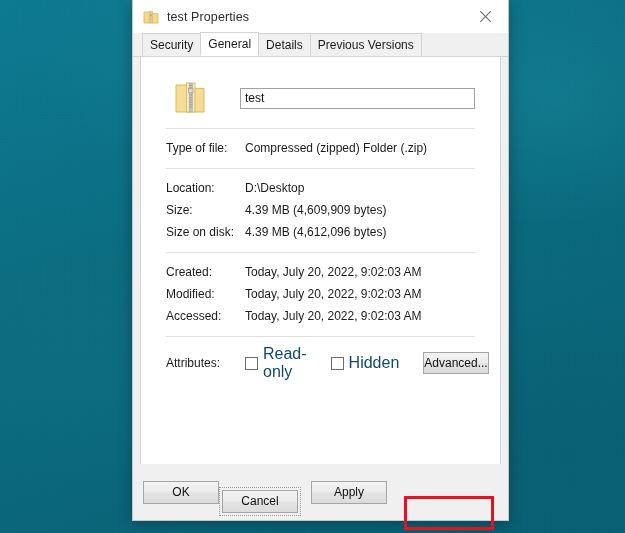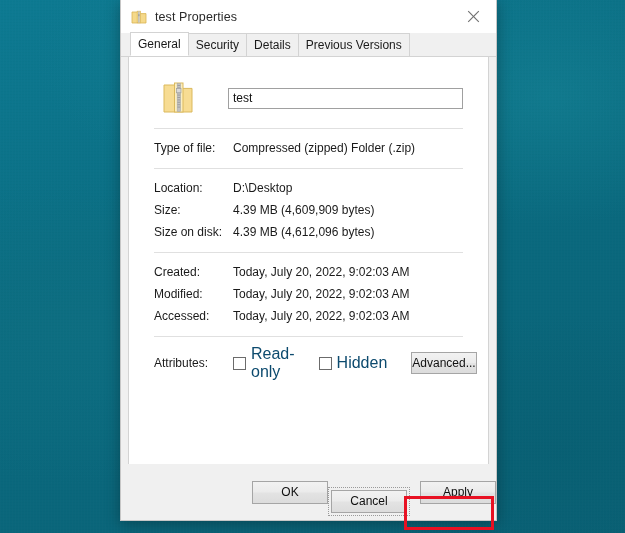--- a/index.html
+++ b/index.html
@@ -30,21 +30,21 @@
     inset: 0;
     opacity: 0.18;
     background-image:
       repeating-linear-gradient(90deg, rgba(255,255,255,0.05) 0 1px, rgba(0,0,0,0) 1px 3px),
       repeating-linear-gradient(0deg, rgba(0,0,0,0.05) 0 1px, rgba(0,0,0,0) 1px 3px);
   }
 
   
   #dialog {
     position: absolute;
-    left: 120px;
+    left: 132px;
     top: 0px;
     width: 377px;
     height: 521px;
     background: #f0f0f0;
     border: 1px solid #c6c6c6;
     border-top: none;
     box-sizing: border-box;
     box-shadow: 0 3px 14px rgba(0,0,0,0.30);
   }
 
@@ -234,21 +234,21 @@
   
   #footer {
     position: absolute;
     left: 0;
     right: 0;
     bottom: 0;
     height: 56px;
     background: #f0f0f0;
     display: flex;
     align-items: center;
-    justify-content: flex-end;
+    padding-right: 10px;
     box-sizing: border-box;
   }
   .footer-btn {
     width: 76px;
     height: 23px;
     line-height: 21px;
     margin-left: 10px;
     font-size: 12px;
   }
   .focusring {
@@ -295,22 +295,22 @@
     <div id="title-text">test Properties</div>
     <div id="close-button">
       <svg width="13" height="13" viewBox="0 0 13 13">
         <line x1="1.2" y1="1.2" x2="11.8" y2="11.8" stroke="#6f6f6f" stroke-width="1.1"></line>
         <line x1="11.8" y1="1.2" x2="1.2" y2="11.8" stroke="#6f6f6f" stroke-width="1.1"></line>
       </svg>
     </div>
   </div>
 
   <div id="tabstrip">
+    <div class="tab">Security</div>
     <div class="tab active">General</div>
-    <div class="tab">Security</div>
     <div class="tab">Details</div>
     <div class="tab">Previous Versions</div>
   </div>
 
   <div id="tabpage">
     <div id="tabpage-inner">
 
       <div class="name-row">
         <div id="zip-icon">
           <svg width="34" height="36" viewBox="0 0 34 36">

